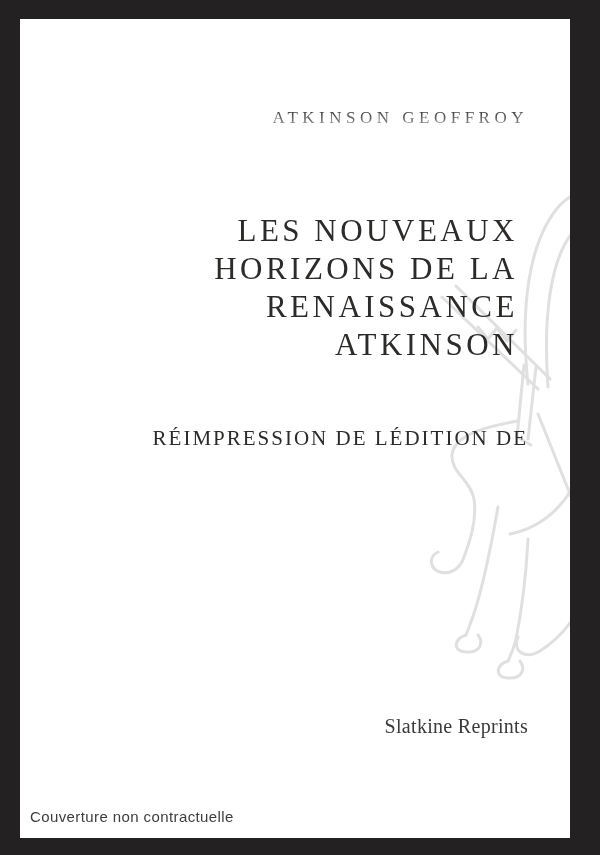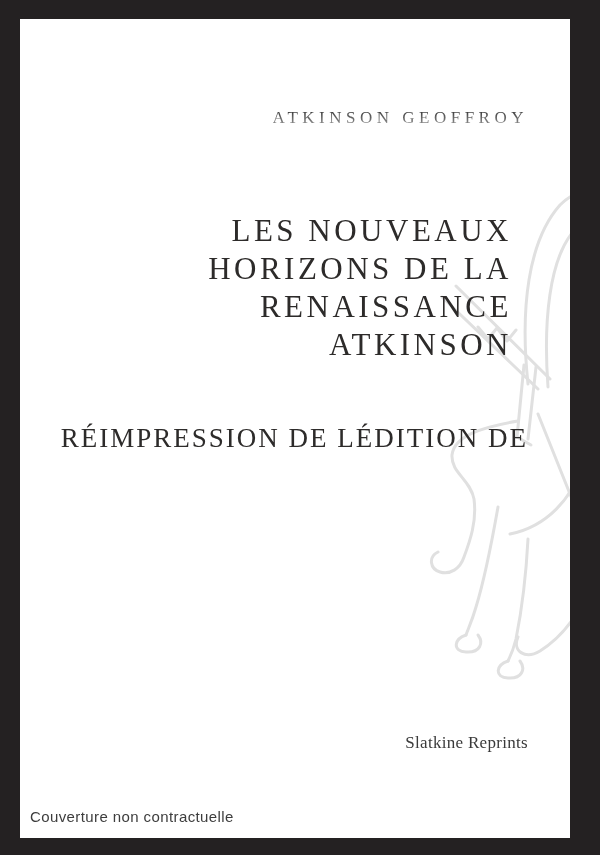--- a/index.html
+++ b/index.html
@@ -49,45 +49,45 @@
   @supports (-webkit-background-clip: text) {
     .author {
       background: linear-gradient(180deg, #3a3a3a 15%, #9a9a9a 90%);
       -webkit-background-clip: text;
       -webkit-text-fill-color: transparent;
     }
   }
   .title {
     position: absolute;
     top: 193px;
-    right: 58px;
+    right: 52px;
     margin: 0;
     text-align: right;
     font-size: 31px;
     font-weight: 400;
     line-height: 38px;
     letter-spacing: 3.5px;
     color: var(--title-color, #2d2b2a);
   }
   .title span { display: block; white-space: nowrap; }
   .subtitle {
     position: absolute;
     top: 406px;
     right: 42px;
-    font-size: 27px;
+    font-size: 21px;
     line-height: 27px;
     letter-spacing: 2px;
     color: var(--title-color, #2d2b2a);
   }
   .subtitle span { display: block; white-space: nowrap; }
   .publisher {
     position: absolute;
-    top: 714px;
+    top: 696px;
     right: 42px;
-    font-size: 17px;
+    font-size: 20px;
     letter-spacing: 0.3px;
     color: #3a3a3a;
     white-space: nowrap;
   }
   .footer-note {
     position: absolute;
     left: 10px;
     bottom: 13px;
     font-family: "Liberation Sans", "DejaVu Sans", sans-serif;
     font-size: 15px;

